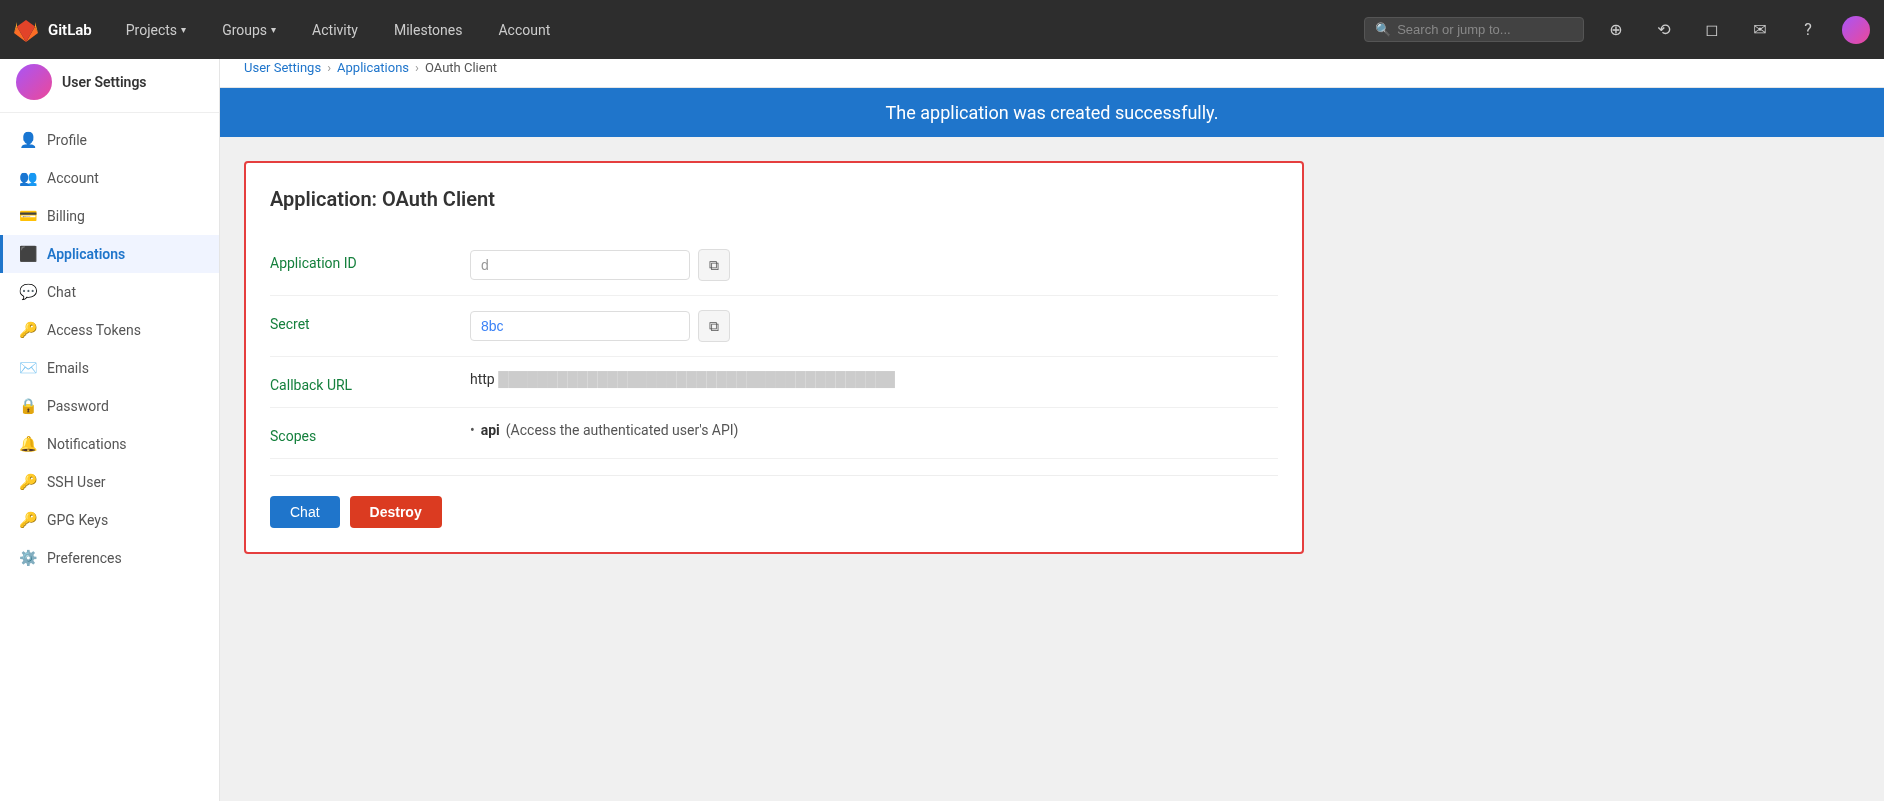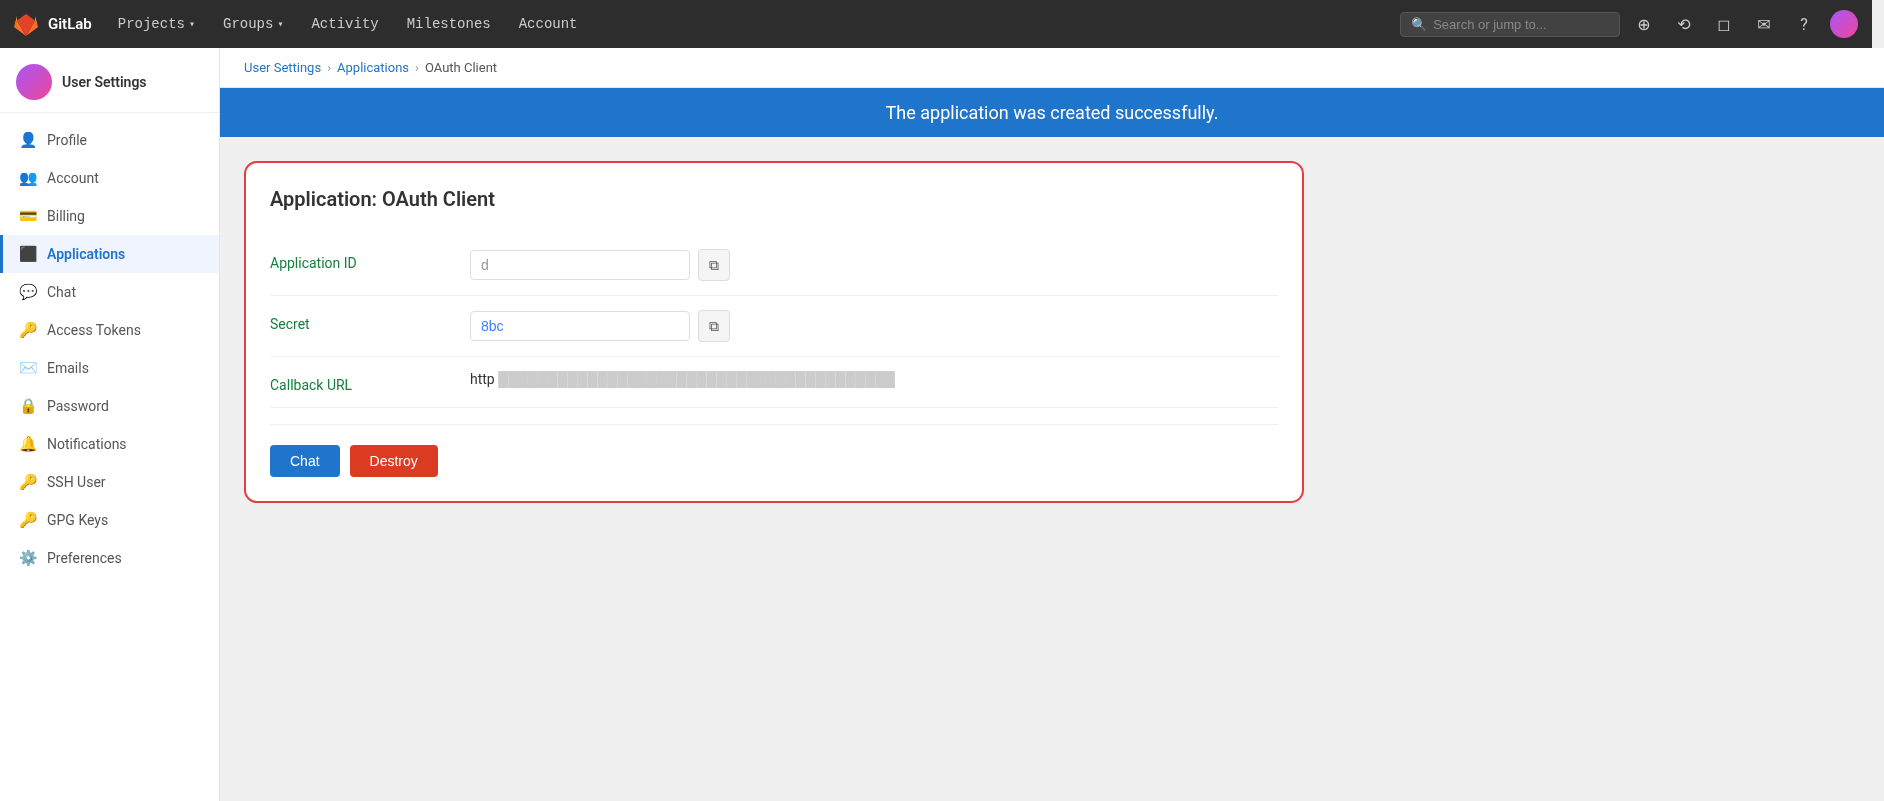--- a/index.html
+++ b/index.html
@@ -1,27 +1,27 @@
 <!DOCTYPE html>
 <html><head>
   <meta charset="utf-8">
   <style>
     * { box-sizing: border-box; margin: 0; padding: 0; }
     body { font-family: -apple-system, BlinkMacSystemFont, 'Segoe UI', Roboto, sans-serif; font-size: 14px; background: #f0f0f0; color: #333; }
 
     
     .top-nav {
       background: #2d2d2d;
-      height: 48px;
+      height: 59px;
       display: flex;
       align-items: center;
       padding: 0 12px;
-      gap: 8px;
+      gap: 16px;
       position: fixed;
-      top: 0; left: 0; right: 12px;
+      top: 0; left: 0; right: 0;
       z-index: 100;
     }
     .nav-logo {
       display: flex;
       align-items: center;
       gap: 8px;
       color: #fff;
       font-weight: 600;
       font-size: 15px;
       margin-right: 8px;
@@ -32,21 +32,20 @@
     }
     .nav-item {
       color: #ccc;
       font-size: 14px;
       padding: 4px 10px;
       cursor: pointer;
       display: flex;
       align-items: center;
       gap: 4px;
       white-space: nowrap;
-      font-family: Liberation Mono, monospace;
     }
     .nav-chevron { font-size: 10px; }
     .nav-spacer { flex: 1; }
     .nav-search {
       background: #424242;
       border: 1px solid #555;
       border-radius: 4px;
       display: flex;
       align-items: center;
       padding: 4px 10px;
@@ -172,21 +171,21 @@
       text-align: center;
     }
 
     
     .app-container {
       padding: 24px;
     }
     .app-card {
       background: #fff;
       border: 2px solid #e53e3e;
-      border-radius: 13px;
+      border-radius: 4px;
       padding: 24px;
       max-width: 1060px;
     }
     .app-title {
       font-size: 20px;
       font-weight: 600;
       color: #333;
       margin-bottom: 24px;
     }
     .field-row {
@@ -254,21 +253,21 @@
       font-weight: 500;
     }
     .btn-destroy {
       background: #db3b21;
       color: #fff;
       border: none;
       border-radius: 4px;
       padding: 8px 20px;
       font-size: 14px;
       cursor: pointer;
-      font-weight: 400;
+      font-weight: 700;
     }
   </style>
 </head>
 <body>
 
 <nav class="top-nav">
   <div class="nav-logo">
     <svg class="logo-icon" viewBox="0 0 28 28" fill="none">
       <path d="M14 26L5 10.5L2 17L14 26Z" fill="#fc6d26"></path>
       <path d="M14 26L23 10.5L26 17L14 26Z" fill="#fc6d26"></path>
@@ -411,20 +410,28 @@
           </div>
         </div>
 
         <div class="field-row">
           <div class="field-label">Callback URL</div>
           <div class="field-value">
             <span class="callback-url">http <span style="color:#ccc;">████████████████████████████████████████</span></span>
           </div>
         </div>
 
+        <div class="field-row">
+          <div class="field-label">Scopes</div>
+          <div class="scopes-value">
+            <span class="scope-bullet">•</span>
+            <span class="scope-bold">api</span>
+            <span class="scope-desc">(Access the authenticated user's API)</span>
+          </div>
+        </div>
 
         <hr class="divider">
 
         <div class="btn-row">
           <button class="btn-edit">Chat</button>
           <button class="btn-destroy">Destroy</button>
         </div>
       </div>
     </div>
   </main>

